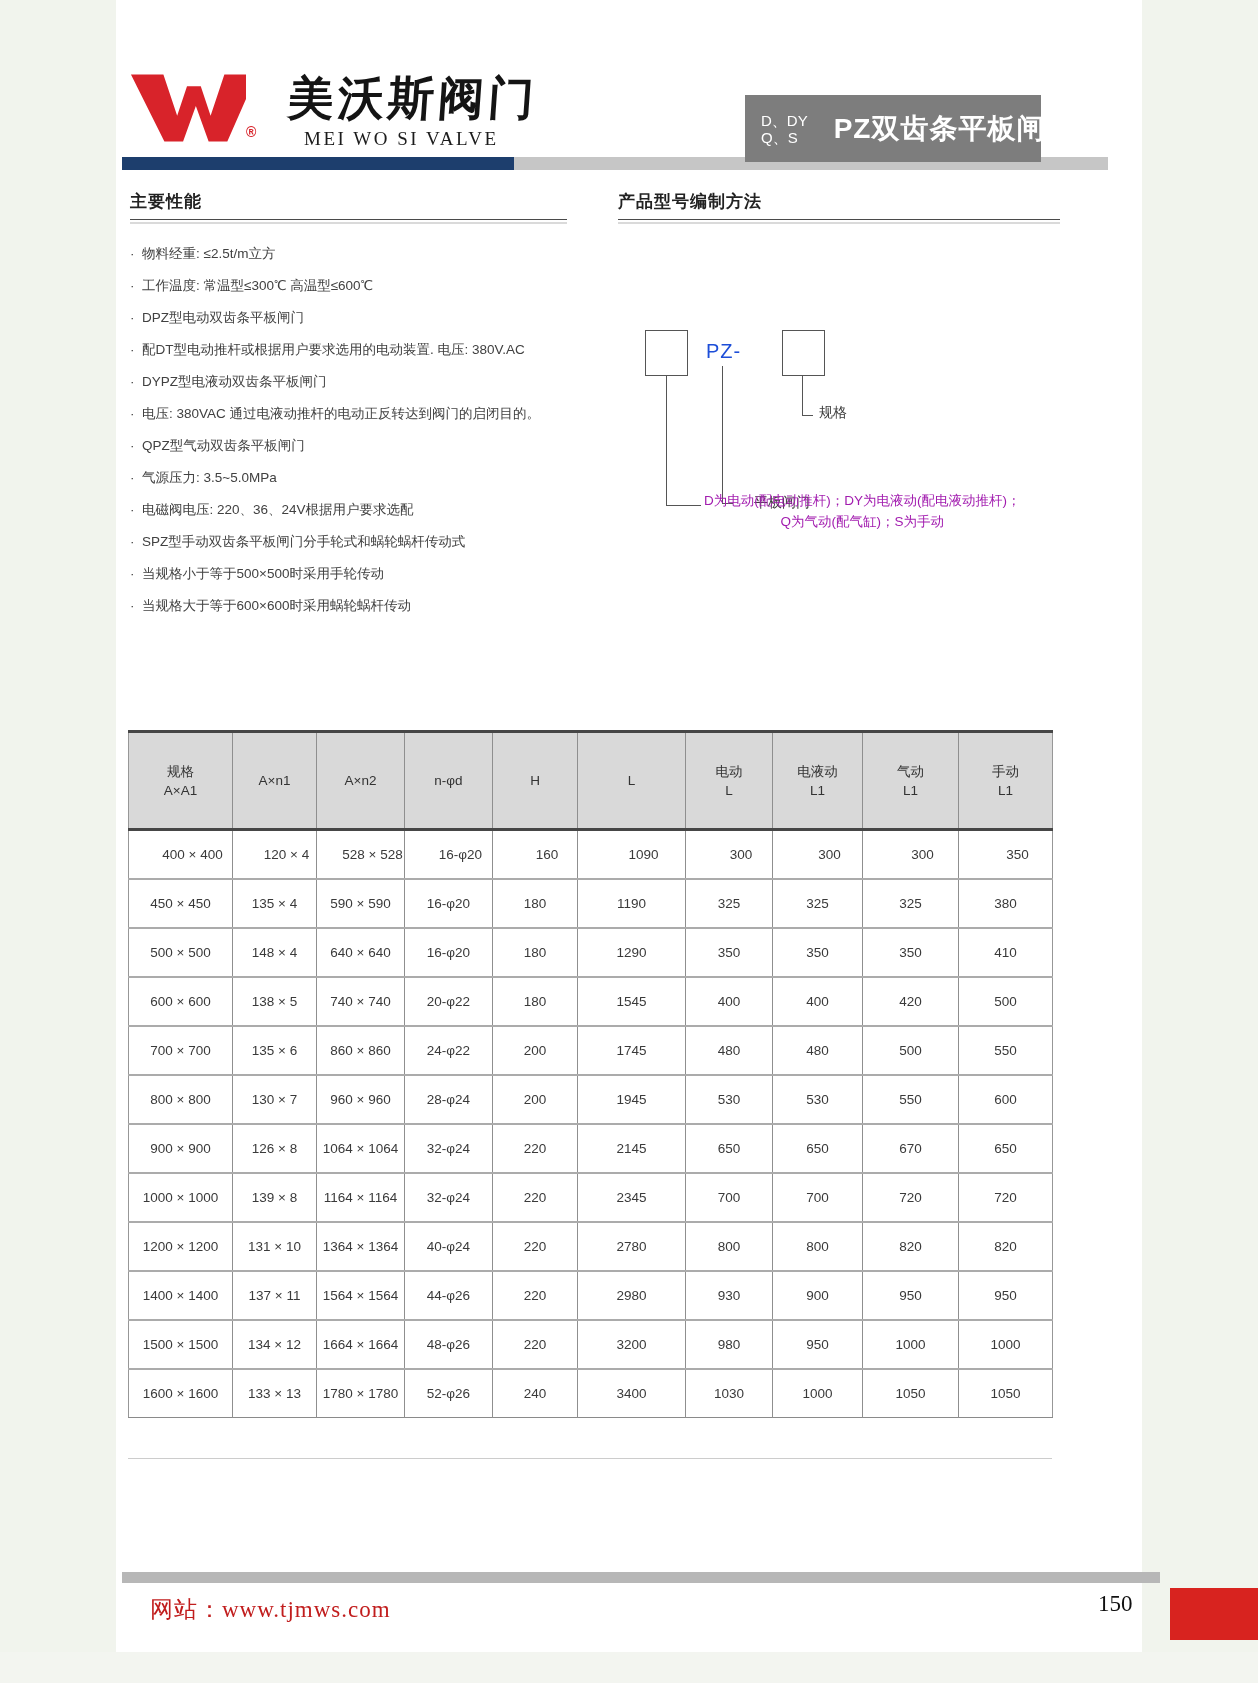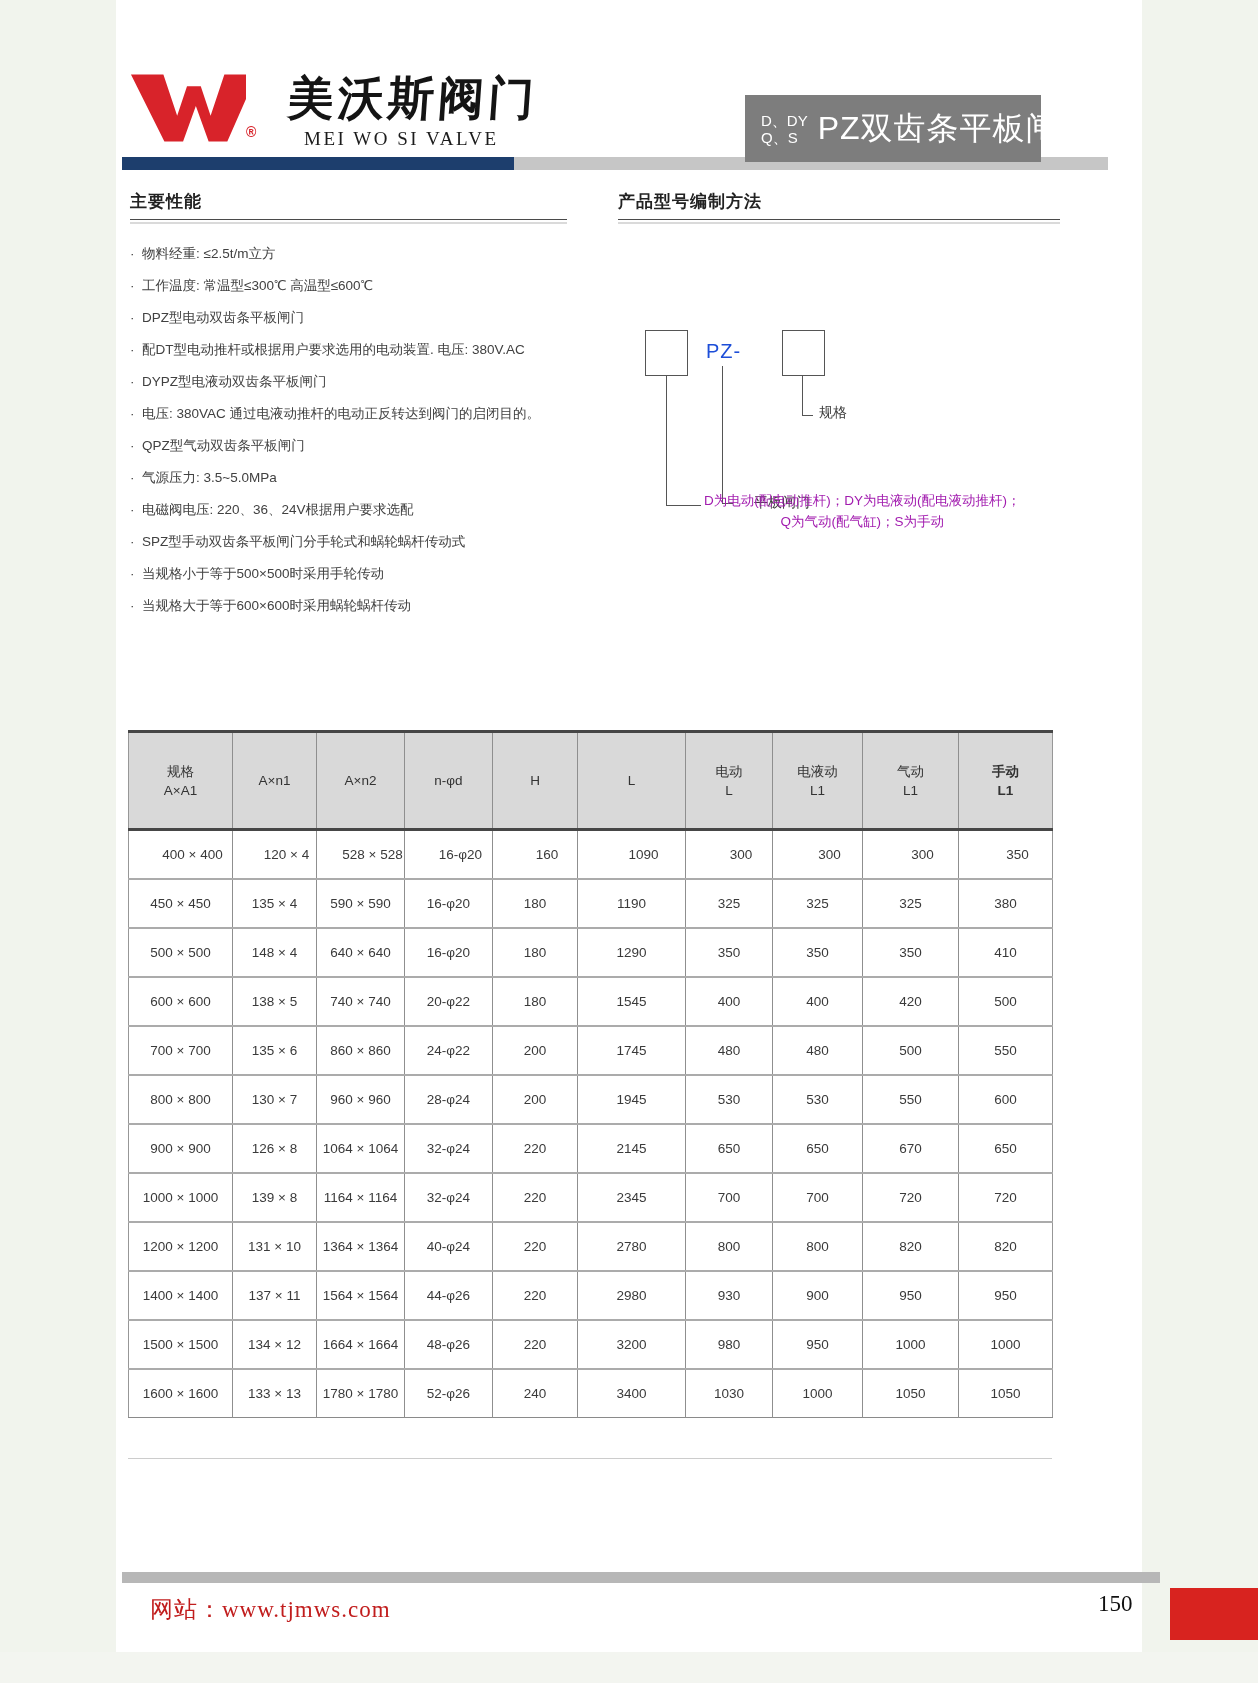--- a/index.html
+++ b/index.html
@@ -19,21 +19,21 @@
   .reg-mark{position:absolute;left:118px;top:62px;font-size:14px;color:#d8232a;font-weight:bold;}
   .brand-cn{position:absolute;left:160px;top:6px;font-family:"DejaVu Serif","Liberation Serif",serif;
     font-size:46px;font-weight:bold;color:#141414;letter-spacing:4px;transform:skewX(-4deg);white-space:nowrap;}
   .brand-en{position:absolute;left:176px;top:66px;font-family:"Liberation Serif",serif;
     font-size:19px;color:#1c1c1c;letter-spacing:2.5px;white-space:nowrap;}
   .bar-blue{left:122px;top:157px;width:392px;height:13px;background:#1d3e6d;}
   .bar-gray{left:514px;top:157px;width:594px;height:13px;background:#c6c6c6;}
   .title-block{left:745px;top:95px;width:296px;height:67px;background:#7d7d7d;color:#ffffff;
     display:flex;align-items:center;padding-left:16px;box-sizing:border-box;}
   .title-prefix{font-size:15px;line-height:17px;margin-right:10px;white-space:nowrap;}
-  .title-main{font-size:32px;font-weight:400;letter-spacing:1px;white-space:nowrap;}
+  .title-main{font-size:28px;font-weight:700;letter-spacing:1px;white-space:nowrap;margin-left:16px;}
 
   
   .sec-head{border-bottom:1px solid #4a4a4a;padding-bottom:6px;}
   .sec-head h2{margin:0;font-size:17px;font-weight:bold;color:#222222;letter-spacing:1px;}
   .sec-head-wrap::after{content:"";display:block;height:2px;background:#dadada;margin-top:2px;}
 
   
   .perf-section{left:130px;top:190px;width:437px;}
   .perf-list{list-style:none;margin:20px 0 0 0;padding:0;}
   .perf-list li{display:flex;font-size:13.5px;line-height:20px;color:#414141;margin-bottom:12px;white-space:nowrap;}
@@ -57,21 +57,21 @@
 
   
   .dim-section{left:128px;top:712px;width:924px;}
   .dim-table-wrap{margin-top:18px;}
   table.dim{border-collapse:collapse;table-layout:fixed;width:924px;
     border-top:3px solid #464646;border-left:1px solid #979797;border-right:1px solid #979797;
     border-bottom:1px solid #8a8a8a;}
   table.dim th{background:#d9d9d9;height:95px;font-size:13.5px;font-weight:normal;color:#333333;
     border-right:1px solid #8f8f8f;border-bottom:3px solid #464646;vertical-align:middle;text-align:center;
     line-height:19px;padding:0;}
-  table.dim th:last-child{border-right:none;font-weight:bold;}
+  table.dim th:last-child{border-right:none;}
   table.dim td{height:47px;font-size:13.5px;color:#3a3a3a;text-align:center;vertical-align:middle;
     border-right:1px solid #8f8f8f;border-top:2px solid #ababab;padding:0;background:#ffffff;white-space:nowrap;}
   table.dim tbody tr:first-child td{border-top:none;padding-left:24px;}
   table.dim td:last-child{border-right:none;}
   .after-table-line{left:128px;top:1458px;width:924px;height:1px;background:#cccccc;}
 
   
   .footer-bar{left:122px;top:1572px;width:1038px;height:11px;background:#b7b7b7;}
   .site-text{left:150px;top:1594px;font-family:"Liberation Serif",serif;font-size:23px;color:#c11d1d;letter-spacing:1px;}
   .page-num{left:1098px;top:1591px;font-family:"Liberation Serif",serif;font-size:23px;color:#111111;}

